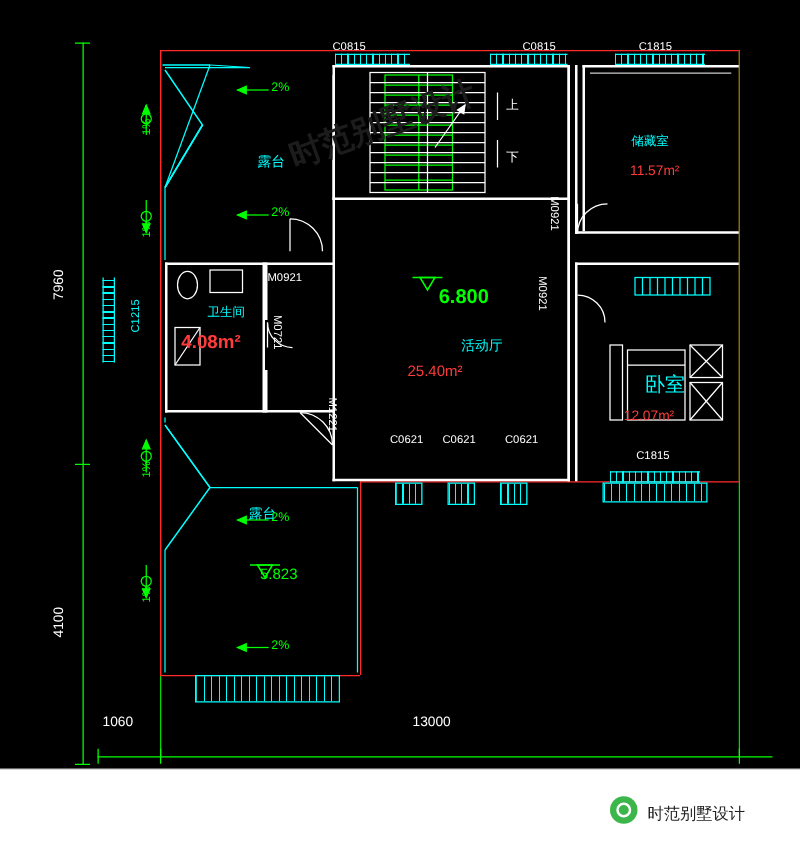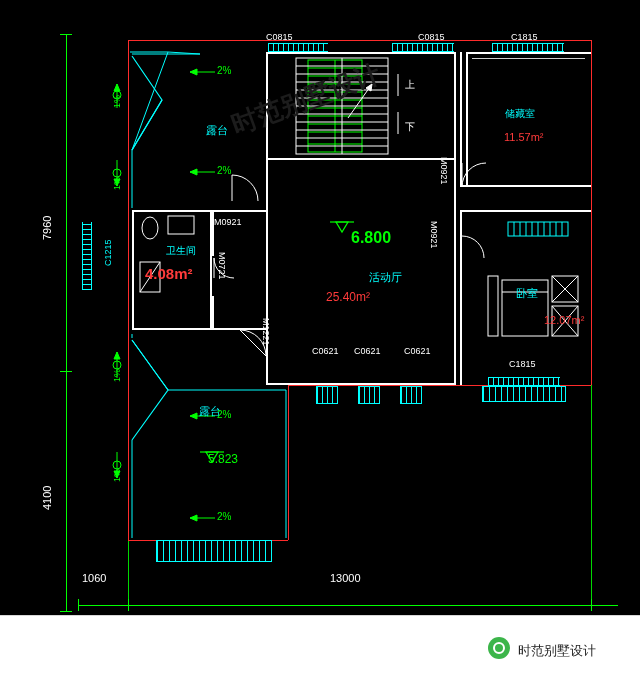--- a/index.html
+++ b/index.html
@@ -255,22 +255,22 @@
 
   <div class="txt c" style="left:166px;top:246px;font-size:10px;">卫生间</div>
   <div class="txt r" style="left:145px;top:266px;font-size:15px;font-weight:bold;">4.08m²</div>
 
   <div class="txt c" style="left:338px;top:272px;font-size:11px;margin-left:31px;">活动厅</div>
   <div class="txt r" style="left:326px;top:291px;font-size:12px;">25.40m²</div>
 
   <div class="txt c" style="left:505px;top:109px;font-size:10px;">储藏室</div>
   <div class="txt r" style="left:504px;top:132px;font-size:11px;">11.57m²</div>
 
-  <div class="txt c" style="left:516px;top:288px;font-size:11px;">卧室</div>
-  <div class="txt r" style="left:499px;top:315px;font-size:11px;margin-left:45px;">12.07m²</div>
+  <div class="txt c" style="left:516px;top:301px;font-size:16px;">卧室</div>
+  <div class="txt r" style="left:499px;top:328px;font-size:11px;">12.07m²</div>
 
   <div class="txt c" style="left:199px;top:406px;font-size:11px;">露台</div>
 
   <div class="txt g" style="left:351px;top:230px;font-size:16px;font-weight:bold;">6.800</div>
   <div class="txt g" style="left:208px;top:453px;font-size:12px;">5.823</div>
 
   <div class="txt g" style="left:217px;top:66px;font-size:10px;">2%</div>
   <div class="txt g" style="left:217px;top:166px;font-size:10px;">2%</div>
   <div class="txt g" style="left:217px;top:410px;font-size:10px;">2%</div>
   <div class="txt g" style="left:217px;top:512px;font-size:10px;">2%</div>

